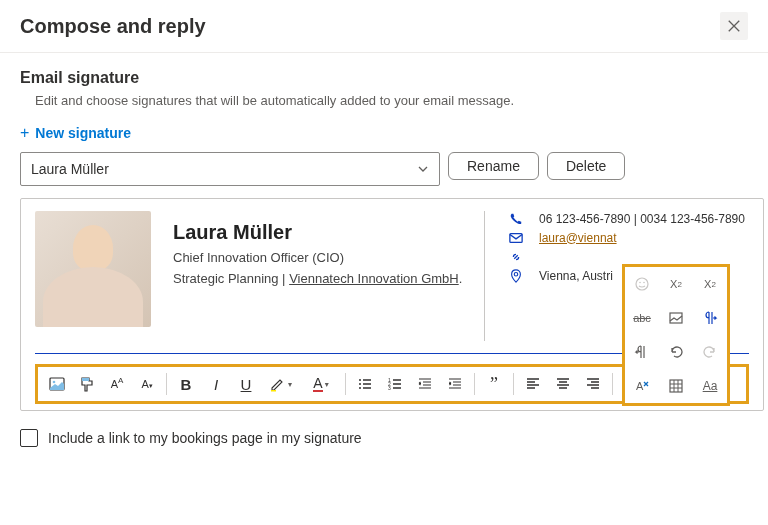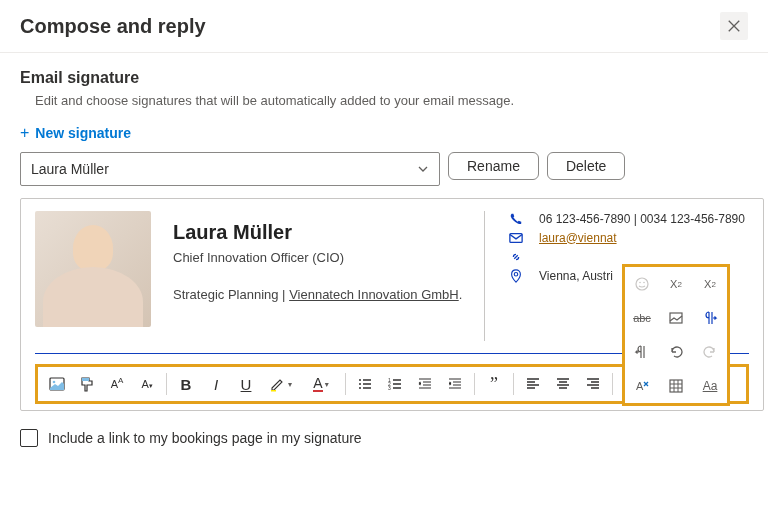--- a/index.html
+++ b/index.html
@@ -154,21 +154,21 @@
   }
   .sig-name {
     font-size: 20px;
     font-weight: 700;
     color: #222;
     margin-bottom: 6px;
   }
   .sig-role {
     font-size: 13px;
     color: #444;
-    margin-bottom: 20px;
+    margin-bottom: 4px;
   }
   .sig-org {
     font-size: 13px;
     color: #444;
     line-height: 1.5;
   }
   .sig-org .underl { text-decoration: underline; }
   .sig-right {
     padding-left: 24px;
     font-size: 12px;

